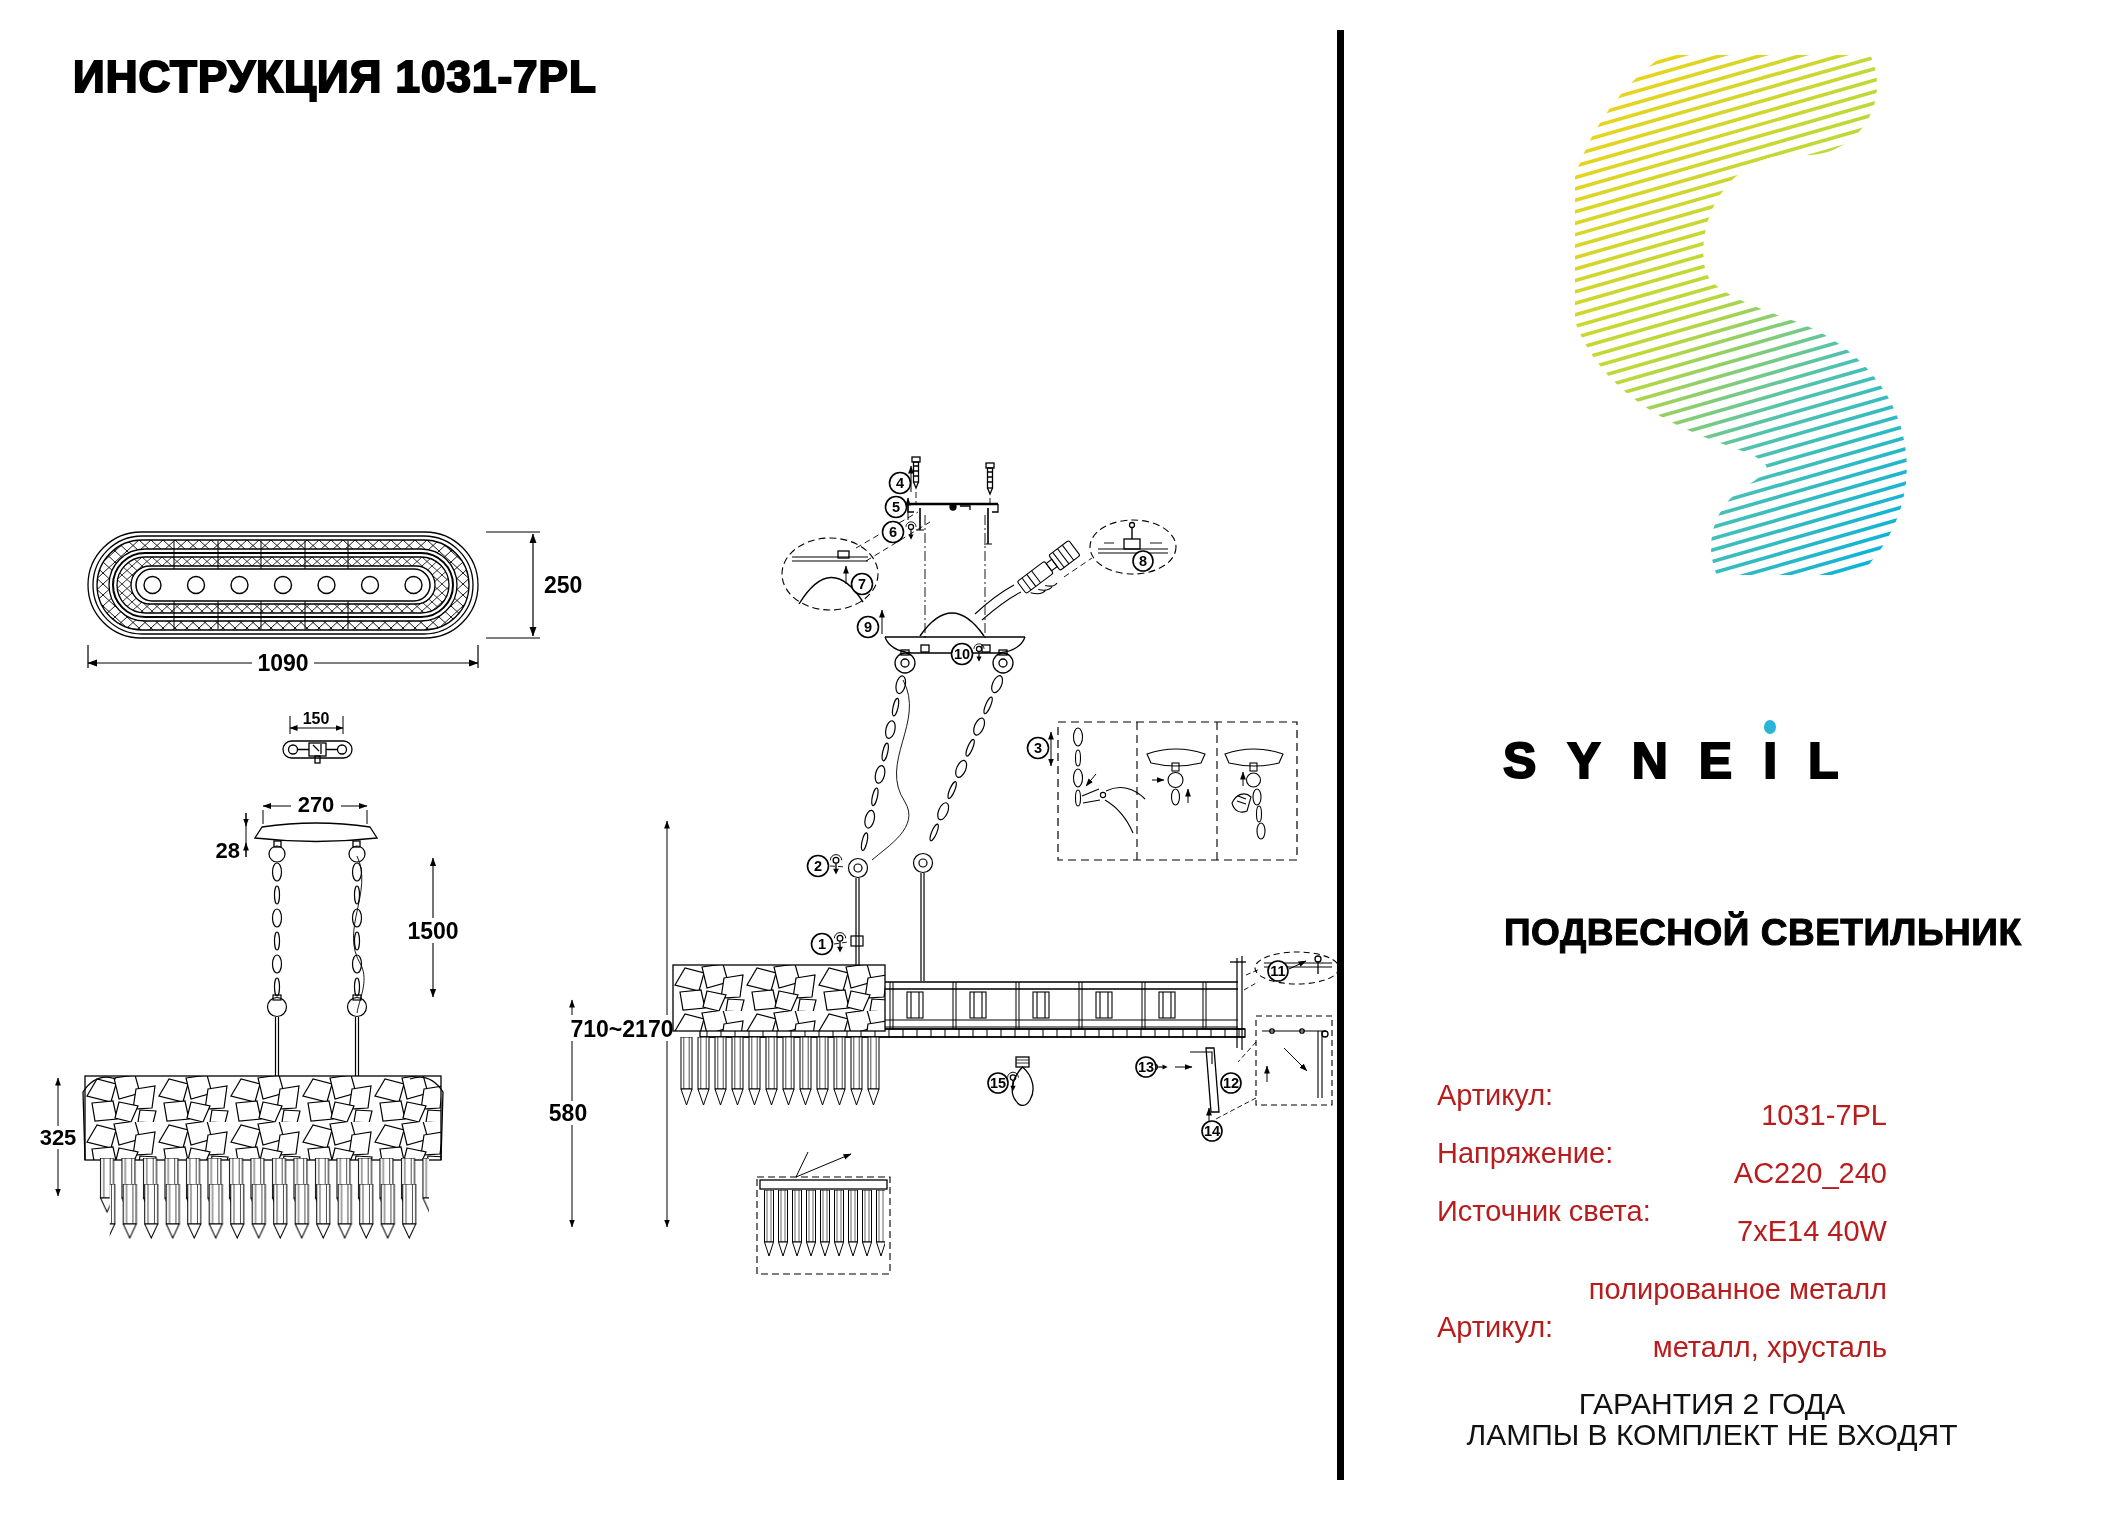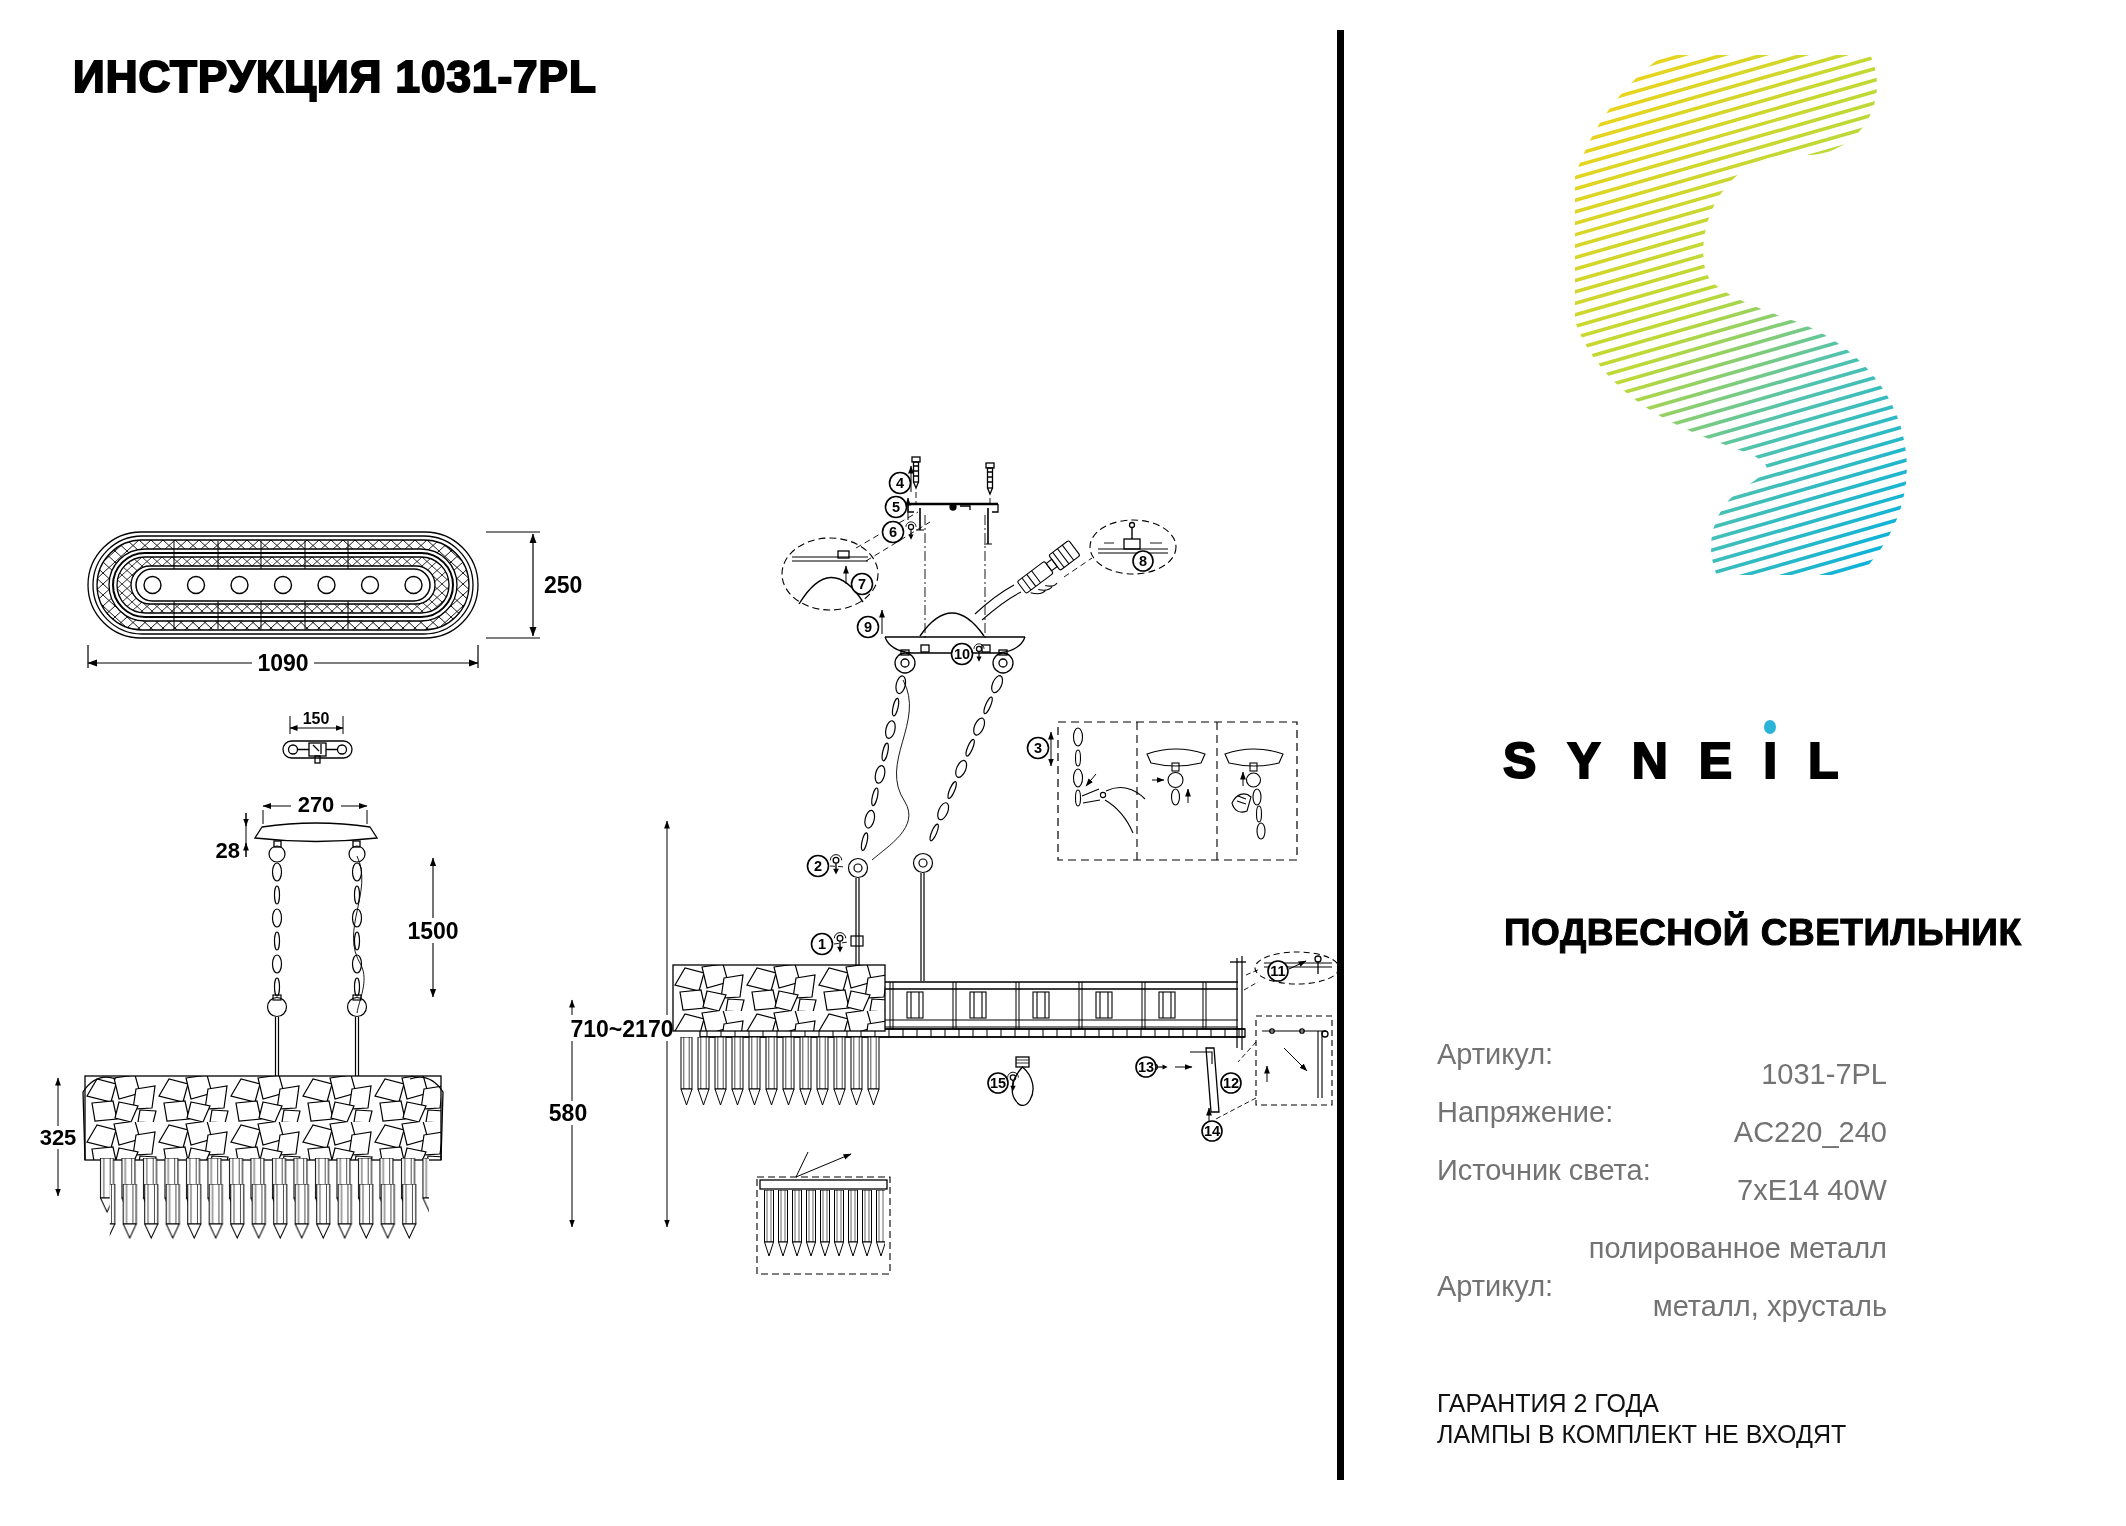--- a/index.html
+++ b/index.html
@@ -10,25 +10,25 @@
   .divider{position:absolute;left:1337px;top:30px;width:7px;height:1450px;background:#000;}
   .tech-svg{position:absolute;left:0;top:0;}
   .logo-svg{position:absolute;left:1575px;top:55px;}
   .wordmark{position:absolute;left:1503px;top:736px;display:flex;gap:31px;
         font-size:50px;font-weight:900;-webkit-text-stroke:2px #000;line-height:1;}
   .wordmark .lt{position:relative;display:inline-block;}
   .wordmark .dot{position:absolute;left:50%;transform:translateX(-50%);top:-16px;width:12px;height:14px;
         border-radius:50%;-webkit-text-stroke:0;}
   .type-heading{position:absolute;left:1504px;top:912px;margin:0;font-size:37px;font-weight:800;
         -webkit-text-stroke:1px #000;letter-spacing:.5px;white-space:nowrap;}
-  .specs{position:absolute;left:1437px;top:1035px;width:450px;font-size:29px;line-height:38px;color:#737373;text-align:right;}
+  .specs{position:absolute;left:1437px;top:1076px;width:450px;font-size:29px;line-height:38px;color:#b91c1c;text-align:right;}
   .spec-row{display:flex;white-space:nowrap;}
   .spec-row .val{margin-left:auto;margin-top:20px;}
-  .doc-footer{position:absolute;left:1437px;top:1388px;width:550px;text-align:left;
-        font-size:25px;line-height:31px;color:#111;}
+  .doc-footer{position:absolute;left:1437px;top:1388px;width:550px;text-align:center;
+        font-size:30px;line-height:31px;color:#111;}
 </style>
 </head>
 <body>
 
 <div class="page">
 
   <h1 class="page-title">ИНСТРУКЦИЯ 1031-7PL</h1>
 
   <svg class="tech-svg" width="1350" height="1526" viewBox="0 0 1350 1526">
     <defs>

